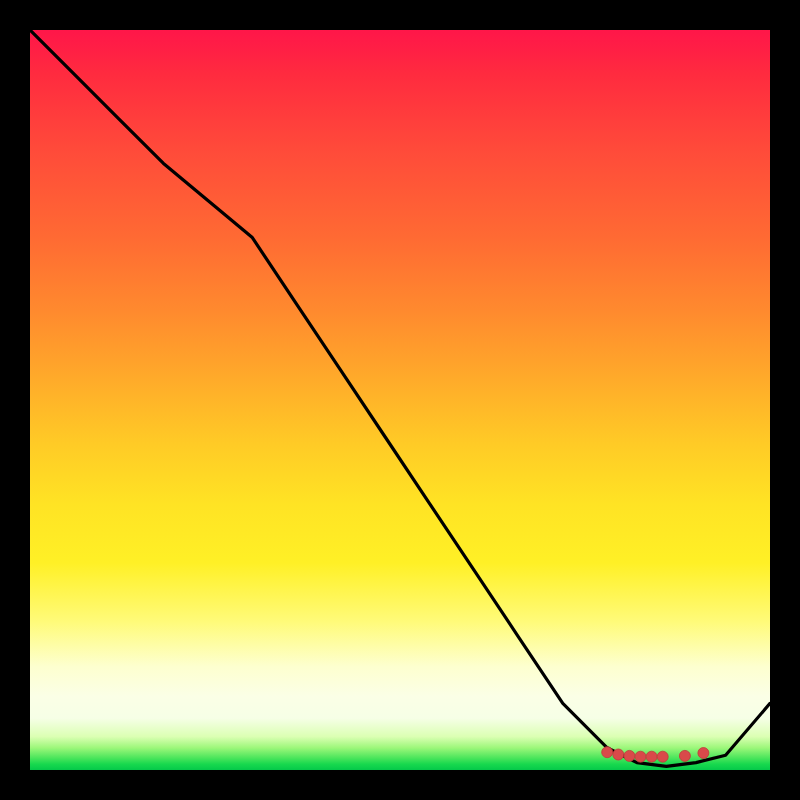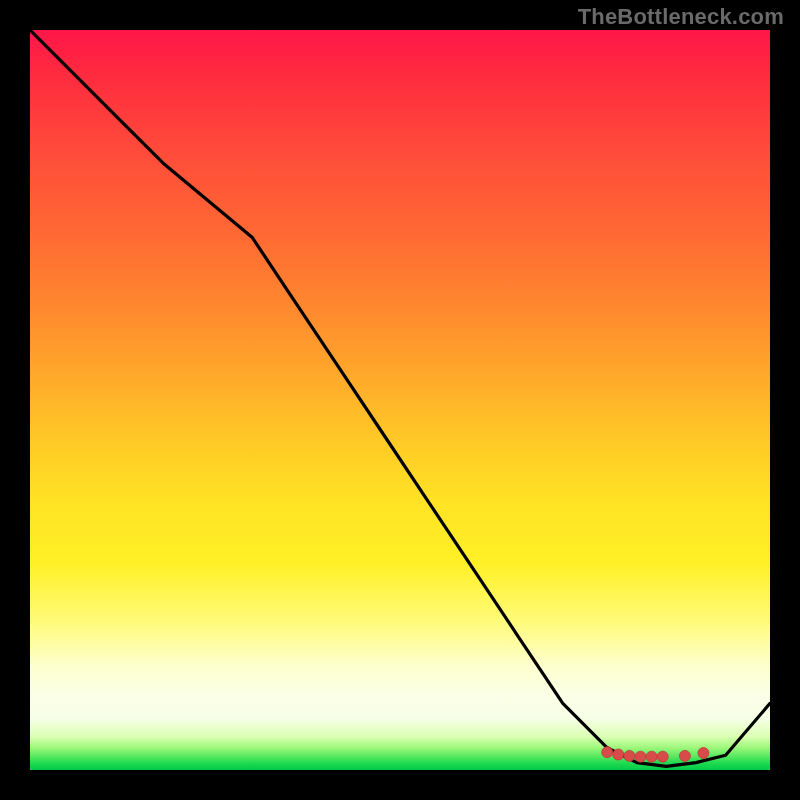--- a/index.html
+++ b/index.html
@@ -74,21 +74,20 @@
   .marker {
     fill: #d94a4a;
     stroke: #c03a3a;
     stroke-width: 0.8;
   }
 </style>
 </head>
 <body>
 
 <div class="frame">
-  <div class="watermark">TheBottleneck.com</div>
   <div class="plot"></div>
   <svg class="overlay" viewBox="0 0 740 740" preserveAspectRatio="none">
     <path id="curve-path" class="curve" d="M 0.0 0.0 L 44.4 44.4 L 88.8 88.8 L 133.2 133.2 L 177.6 170.2 L 222.0 207.2 L 266.4 273.8 L 310.8 340.4 L 355.2 407.0 L 399.6 473.6 L 444.0 540.2 L 488.4 606.8 L 532.8 673.4 L 577.2 717.8 L 606.8 732.6 L 636.4 736.3 L 666.0 732.6 L 695.6 725.2 L 740.0 673.4"></path>
     <g id="markers-group">
         <circle cx="577.2" cy="722.2" r="5.5" class="marker"></circle>
         <circle cx="588.3" cy="724.5" r="5.5" class="marker"></circle>
         <circle cx="599.4" cy="725.9" r="5.5" class="marker"></circle>
         <circle cx="610.5" cy="726.7" r="5.5" class="marker"></circle>
         <circle cx="621.6" cy="726.7" r="5.5" class="marker"></circle>
         <circle cx="632.7" cy="726.7" r="5.5" class="marker"></circle>

